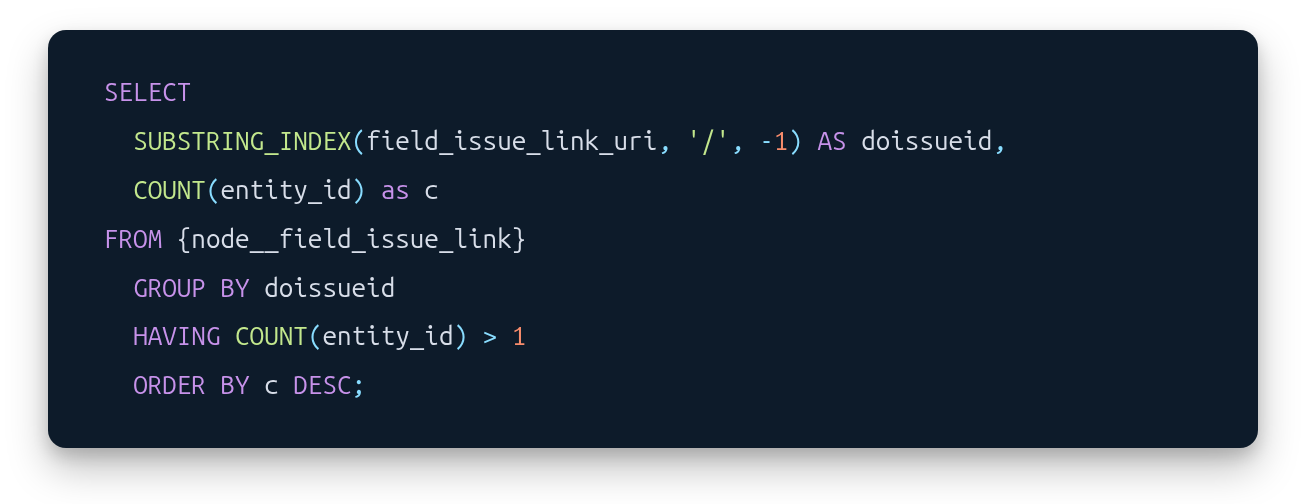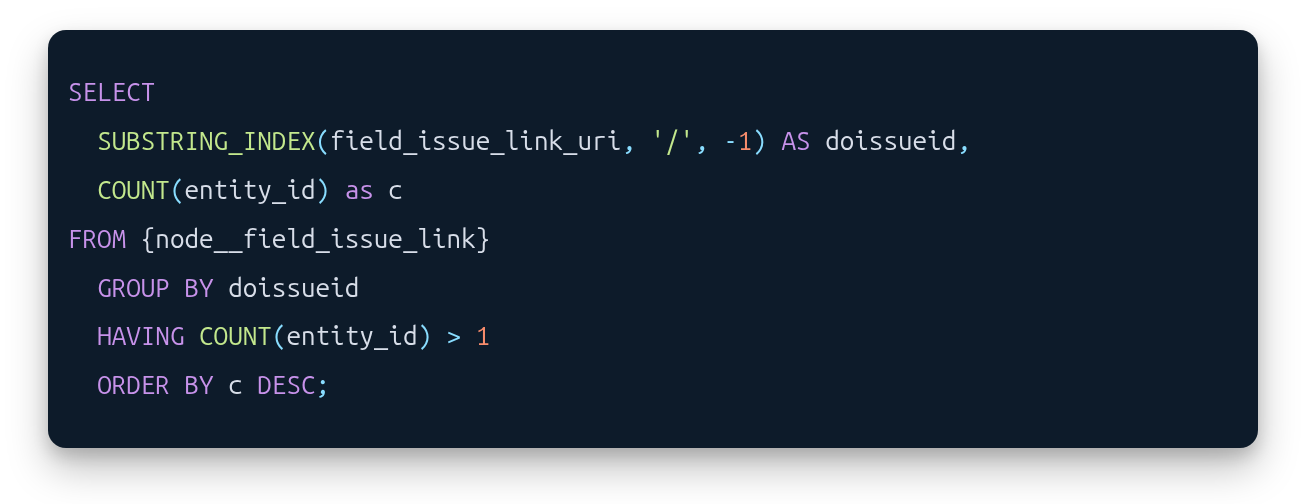--- a/index.html
+++ b/index.html
@@ -10,21 +10,21 @@
     body {
       background: #ffffff;
       padding: 30px 48px 48px 48px;
       font-family: "SF Mono", "Monaco", "Menlo", "Consolas", "Ubuntu Mono", monospace;
       width: 1306px;
       height: 504px;
     }
     .code-block {
       background: #0d1b2a;
       border-radius: 18px;
-      padding: 38px 20px;
+      padding: 38px 56px;
       box-shadow: 0 20px 40px rgba(0,0,0,0.25), 0 8px 16px rgba(0,0,0,0.15);
       font-size: 26px;
       line-height: 1.88;
       color: #d8dee9;
       white-space: pre;
       overflow: hidden;
     }
     .kw       { color: #c792ea; }
     .func     { color: #c3e88d; }
     .punct    { color: #89ddff; }

